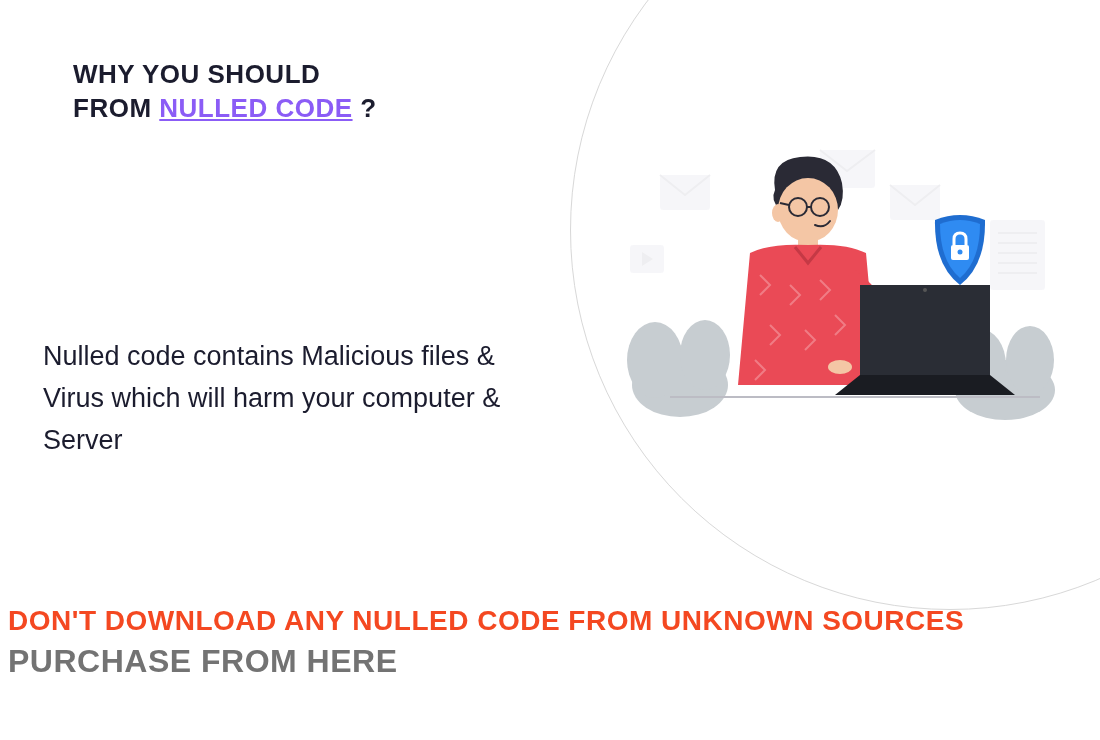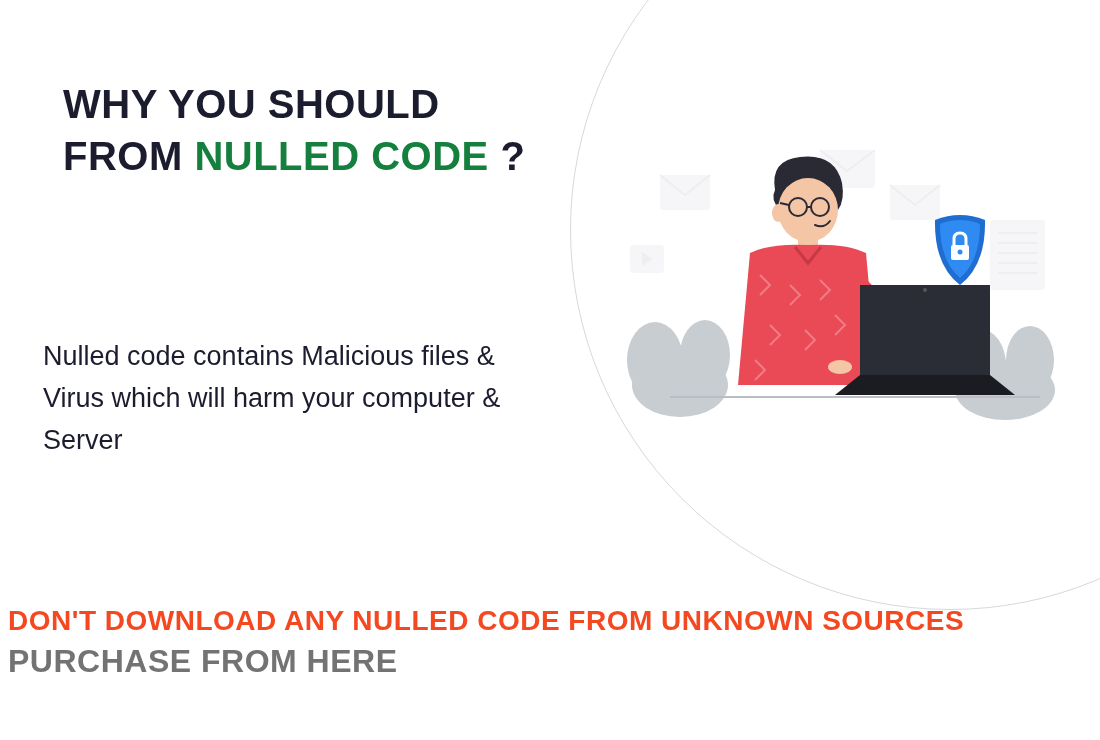--- a/index.html
+++ b/index.html
@@ -7,29 +7,28 @@
       width: 1100px;
       height: 740px;
       background: #ffffff;
       font-family: 'Segoe UI', Arial, sans-serif;
       position: relative;
       overflow: hidden;
     }
     .title {
       position: absolute;
       top: 58px;
-      left: 63px;
-      font-size: 40px;
+      left: 73px;
+      font-size: 26px;
       font-weight: 800;
       color: #1b1c2e;
       line-height: 1.3;
       letter-spacing: 0.5px;
-      margin-top: 20px;
     }
-    .highlight { color: #15803d; }
+    .highlight { color: #8b5cf6; text-decoration: underline; }
     .body-text {
       position: absolute;
       top: 300px;
       left: 43px;
       width: 500px;
       font-size: 27px;
       color: #1b1c2e;
       line-height: 1.55;
       font-weight: 500;
       margin-top: 36px;

